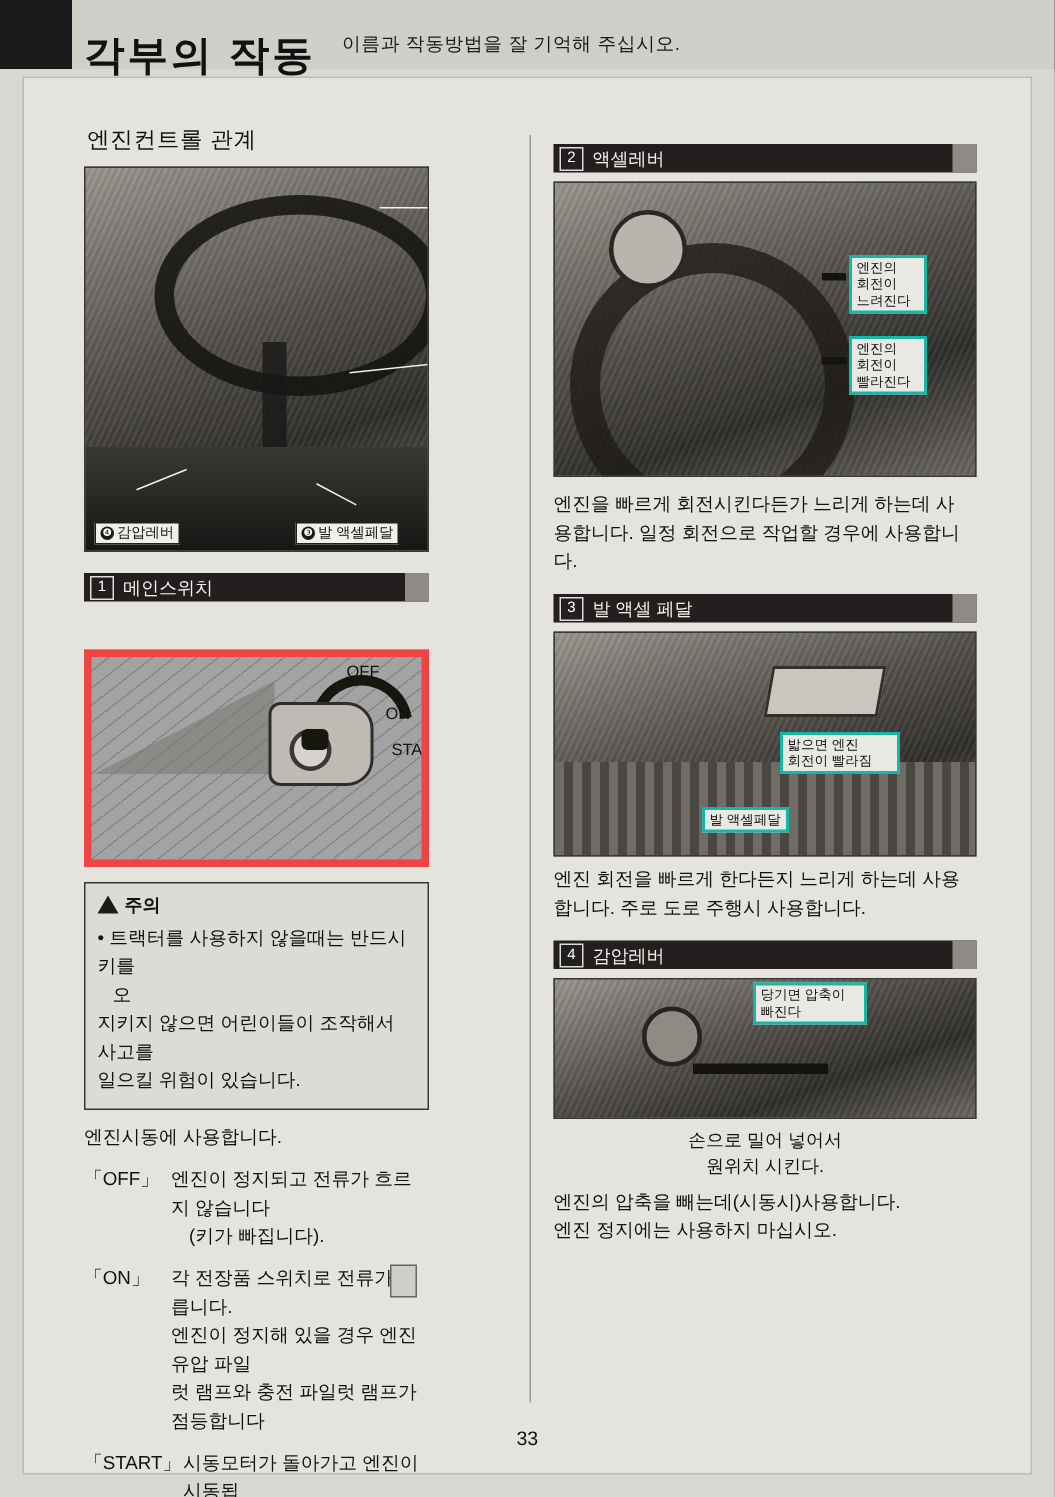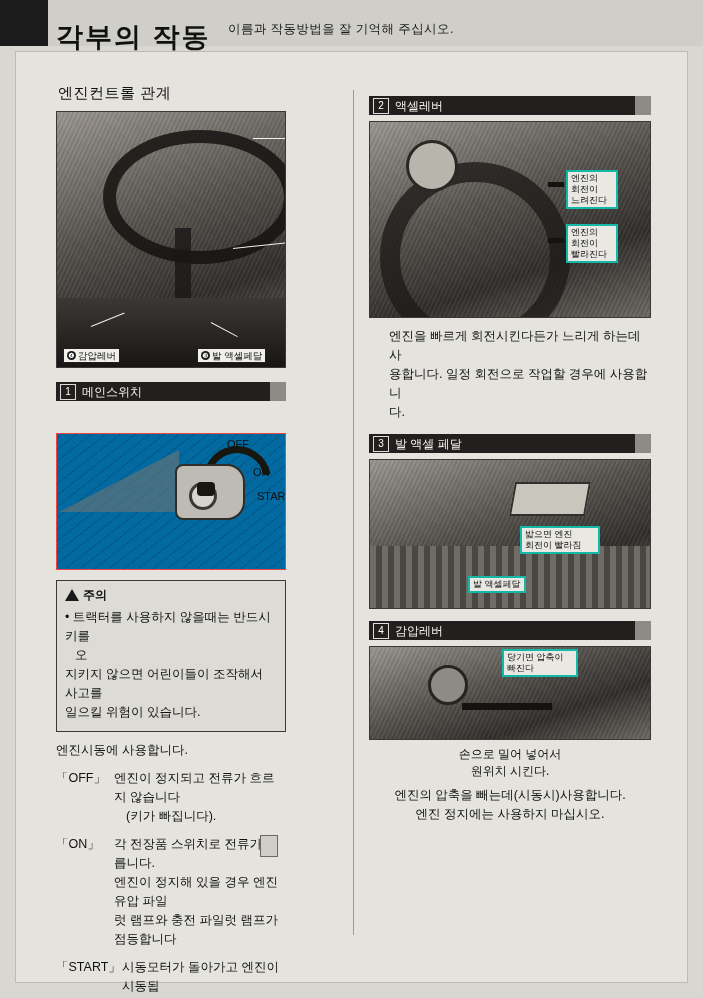--- a/index.html
+++ b/index.html
@@ -164,22 +164,22 @@
   .leader {
     position: absolute;
     background: #f2f1ec;
     height: 1px;
     transform-origin: left center;
   }
   
   .keydiagram {
     position: relative;
     height: 135px;
-    background: #0369a1;
-    border: 1px solid #ef4444;
+    background: #a3a3a3;
+    border: 5px solid #ef4444;
     overflow: hidden;
     margin-top: 32px;
   }
   .keydiagram .hatch {
     position: absolute; inset: 0;
     background: repeating-linear-gradient(-38deg, rgba(0,0,0,.16) 0 1px, transparent 1px 9px);
   }
   .keydiagram .wedge {
     position: absolute;
     left: 2px; top: 16px;
@@ -415,57 +415,60 @@
           <div class="callout" style="left:196px;top:48px;width:42px;">엔진의
 회전이
 느려진다</div>
           <div class="callout" style="left:196px;top:102px;width:42px;">엔진의
 회전이
 빨라진다</div>
           <div class="arrow-blk" style="left:178px;top:60px;width:16px;height:5px;"></div>
           <div class="arrow-blk" style="left:178px;top:116px;width:16px;height:5px;"></div>
         </div>
 
-        <p class="body" style="white-space:pre-line;margin-left:20px;">엔진을 빠르게 회전시킨다든가 느리게 하는데 사
+        <p class="body" style="white-space:pre-line;">엔진을 빠르게 회전시킨다든가 느리게 하는데 사
 용합니다. 일정 회전으로 작업할 경우에 사용합니
 다.</p>
 
         <div class="barhead" style="margin-top:12px;">
           <span class="num">3</span>
           <span class="txt">발 액셀 페달</span>
           <span class="tail"></span>
         </div>
 
         <div class="photo" style="height:148px;">
           <div class="grain"></div>
           <div style="position:absolute;left:0;top:86px;width:282px;height:62px;background:repeating-linear-gradient(90deg,#6f6c66 0 6px,#4a4742 6px 12px);"></div>
           <div style="position:absolute;left:142px;top:22px;width:72px;height:30px;background:#c9c6bd;border:2px solid #32302c;transform:skewX(-10deg);"></div>
           <div class="callout" style="left:150px;top:66px;width:70px;">밟으면 엔진
 회전이 빨라짐</div>
           <div class="callout" style="left:98px;top:116px;">발 액셀페달</div>
         </div>
 
+        <p class="body tight" style="white-space:pre-line;">엔진 회전을 빠르게 한다든지 느리게 하는데 사용
+합니다. 주로 도로 주행시 사용합니다.</p>
 
         <div class="barhead" style="margin-top:12px;">
           <span class="num">4</span>
           <span class="txt">감압레버</span>
           <span class="tail"></span>
         </div>
 
         <div class="photo" style="height:92px;">
           <div class="grain"></div>
           <div style="position:absolute;left:58px;top:18px;width:34px;height:34px;border-radius:50%;background:#8e8b84;border:3px solid #26241f;"></div>
           <div class="arrow-blk" style="left:92px;top:56px;width:90px;height:7px;"></div>
           <div class="callout" style="left:132px;top:2px;width:66px;">당기면 압축이
 빠진다</div>
         </div>
 
         <div style="text-align:center;font-size:12px;line-height:17px;white-space:pre-line;margin-top:6px;color:#111;">손으로 밀어 넣어서
 원위치 시킨다.</div>
 
-        <p class="body tight" style="white-space:pre-line;text-align:center;">엔진의 압축을 빼는데(시동시)사용합니다.
+        <p class="body tight" style="white-space:pre-line;">엔진의 압축을 빼는데(시동시)사용합니다.
 엔진 정지에는 사용하지 마십시오.</p>
       </div>
 
     </div>
 
+    <div class="page-number">33</div>
   </div>
 </div>
 
 </body></html>

